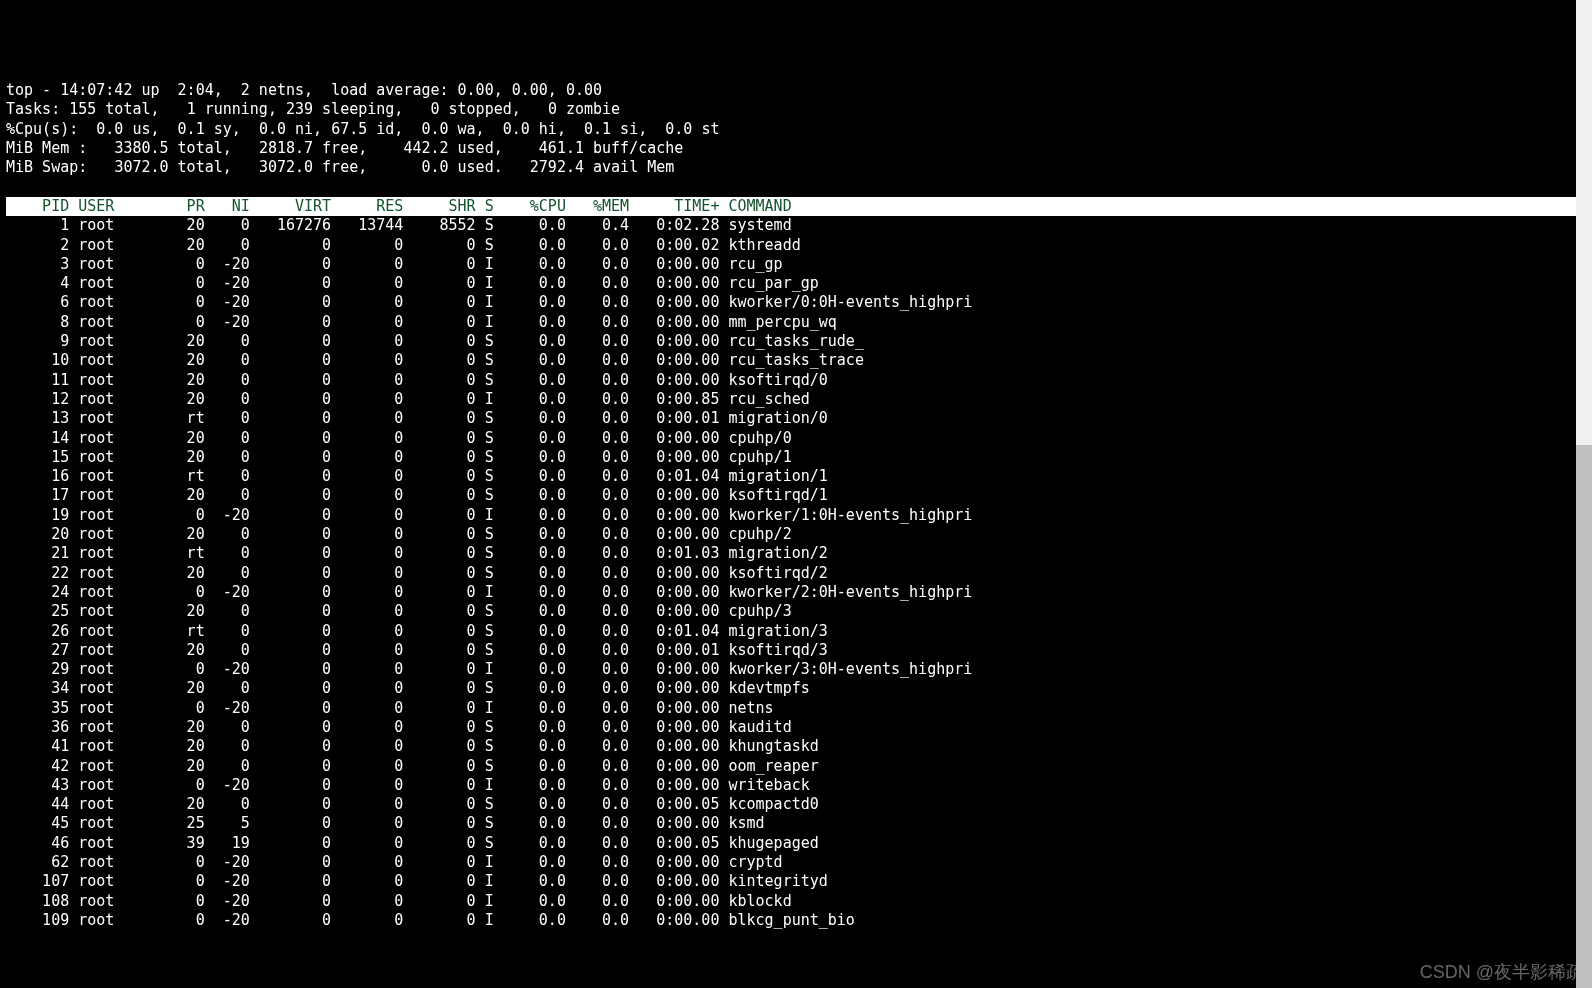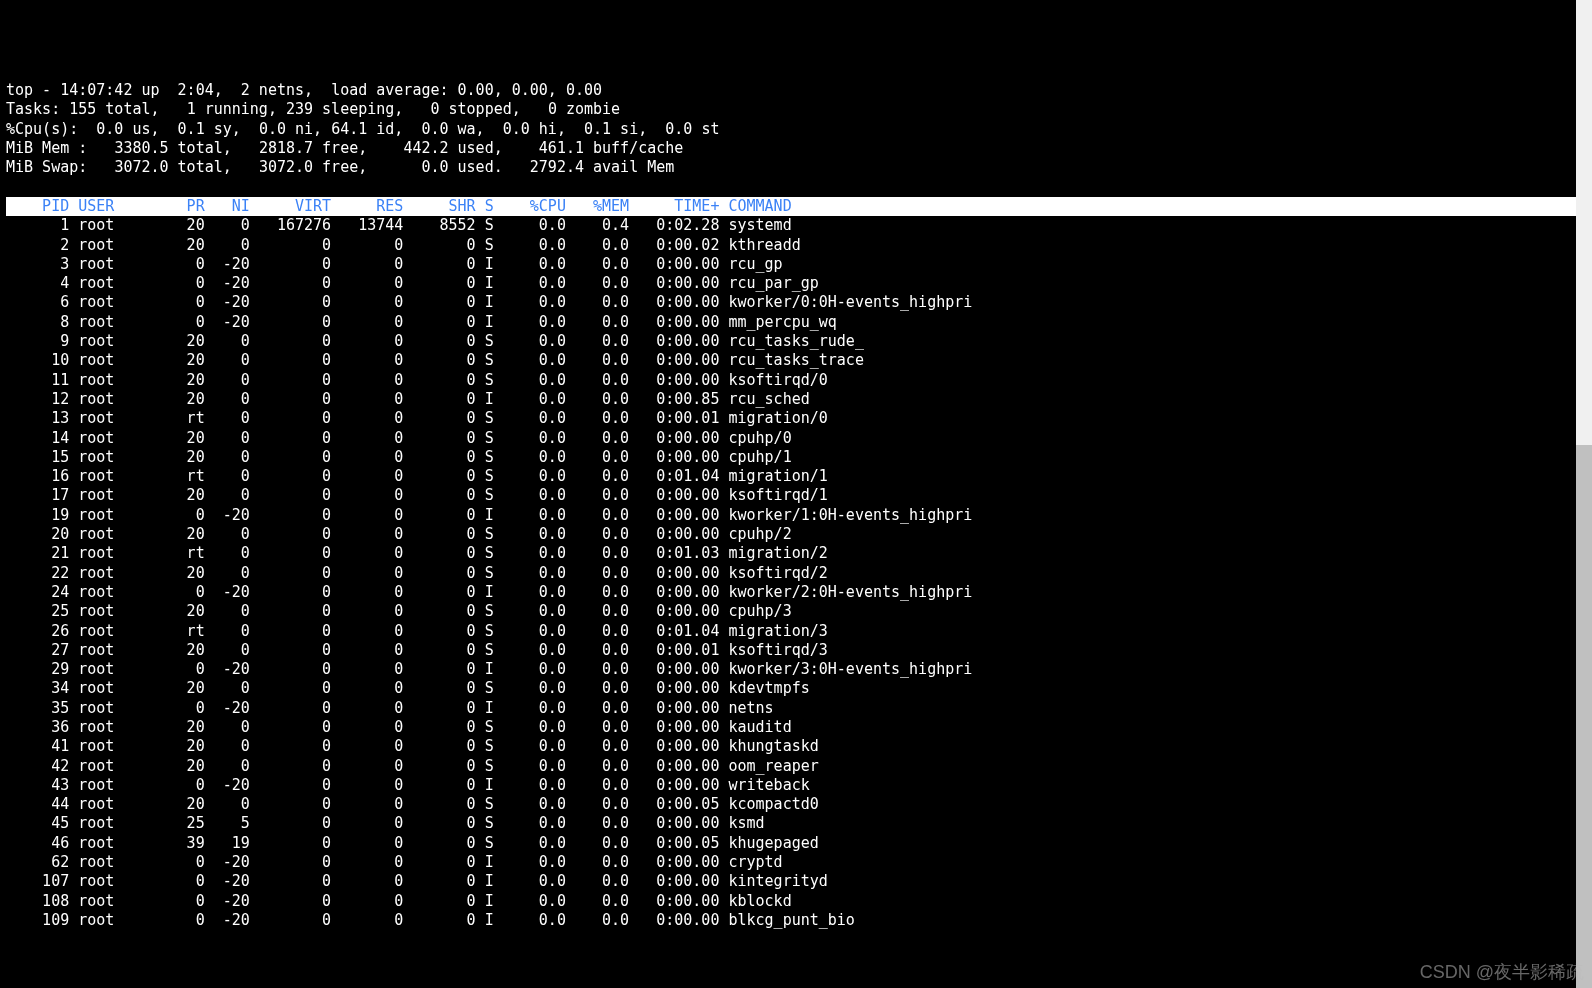--- a/index.html
+++ b/index.html
@@ -1,31 +1,31 @@
 <!DOCTYPE html>
 <html><head>
 <meta charset="utf-8">
 <style>
   html,body{margin:0;padding:0;background:#000;color:#fff;height:100%}
   body{font-family:"DejaVu Sans Mono","Liberation Mono","Courier New",monospace;font-size:15px;line-height:19.3px;white-space:pre}
   .term{padding:4px 6px}
   .b{font-weight:normal}
-  .hdr{background:#fff;color:#3b82f6}
+  .hdr{background:#fff;color:#14532d}
   .wm{position:fixed;right:8px;bottom:6px;color:#bbb;font-family:sans-serif;font-size:18px;opacity:.55;pointer-events:none}
   .sb{position:fixed;right:0;top:0;width:16px;height:100%;background:#f0f0f0}
   .sb-thumb{position:absolute;left:0;width:100%;background:#c0c0c0}
 </style>
 </head>
 <body>
 
 
 
 <div class="term"><div><span><span>top - </span><span>14:07:42</span><span> up </span><span> 2:04</span><span>,  </span><span>2</span><span> netns,  </span><span>load average: </span><span>0.00, 0.00, 0.00</span></span>
 <span><span>Tasks: </span><span class="b">155</span><span> total,   </span><span class="b">1</span><span> running, </span><span class="b">239</span><span> sleeping,   </span><span class="b">0</span><span> stopped,   </span><span class="b">0</span><span> zombie</span></span>
-<span><span>%Cpu(s):  </span><span class="b">0.0</span><span> us,  </span><span class="b">0.1</span><span> sy,  </span><span class="b">0.0</span><span> ni, </span><span class="b">64.1</span><span> id,  </span><span class="b">0.0</span><span> wa,  </span><span class="b">0.0</span><span> hi,  </span><span class="b">0.1</span><span> si,  </span><span class="b">0.0</span><span> st</span></span>
+<span><span>%Cpu(s):  </span><span class="b">0.0</span><span> us,  </span><span class="b">0.1</span><span> sy,  </span><span class="b">0.0</span><span> ni, </span><span class="b">67.5</span><span> id,  </span><span class="b">0.0</span><span> wa,  </span><span class="b">0.0</span><span> hi,  </span><span class="b">0.1</span><span> si,  </span><span class="b">0.0</span><span> st</span></span>
 <span><span>MiB Mem :   </span><span class="b">3380.5</span><span> total,   </span><span class="b">2818.7</span><span> free,    </span><span class="b">442.2</span><span> used,    </span><span class="b">461.1</span><span> buff/cache</span></span>
 <span><span>MiB Swap:   </span><span class="b">3072.0</span><span> total,   </span><span class="b">3072.0</span><span> free,      </span><span class="b">0.0</span><span> used.   </span><span class="b">2792.4</span><span> avail Mem</span></span>
 </div>
 <div class="hdr" id="hdr">    PID USER        PR   NI     VIRT     RES     SHR S    %CPU   %MEM     TIME+ COMMAND                                                             </div><div id="rows"><div>      1 root        20    0   167276   13744    8552 S     0.0    0.4   0:02.28 systemd                        </div><div>      2 root        20    0        0       0       0 S     0.0    0.0   0:00.02 kthreadd                       </div><div>      3 root         0  -20        0       0       0 I     0.0    0.0   0:00.00 rcu_gp                         </div><div>      4 root         0  -20        0       0       0 I     0.0    0.0   0:00.00 rcu_par_gp                     </div><div>      6 root         0  -20        0       0       0 I     0.0    0.0   0:00.00 kworker/0:0H-events_highpri    </div><div>      8 root         0  -20        0       0       0 I     0.0    0.0   0:00.00 mm_percpu_wq                   </div><div>      9 root        20    0        0       0       0 S     0.0    0.0   0:00.00 rcu_tasks_rude_                </div><div>     10 root        20    0        0       0       0 S     0.0    0.0   0:00.00 rcu_tasks_trace                </div><div>     11 root        20    0        0       0       0 S     0.0    0.0   0:00.00 ksoftirqd/0                    </div><div>     12 root        20    0        0       0       0 I     0.0    0.0   0:00.85 rcu_sched                      </div><div>     13 root        rt    0        0       0       0 S     0.0    0.0   0:00.01 migration/0                    </div><div>     14 root        20    0        0       0       0 S     0.0    0.0   0:00.00 cpuhp/0                        </div><div>     15 root        20    0        0       0       0 S     0.0    0.0   0:00.00 cpuhp/1                        </div><div>     16 root        rt    0        0       0       0 S     0.0    0.0   0:01.04 migration/1                    </div><div>     17 root        20    0        0       0       0 S     0.0    0.0   0:00.00 ksoftirqd/1                    </div><div>     19 root         0  -20        0       0       0 I     0.0    0.0   0:00.00 kworker/1:0H-events_highpri    </div><div>     20 root        20    0        0       0       0 S     0.0    0.0   0:00.00 cpuhp/2                        </div><div>     21 root        rt    0        0       0       0 S     0.0    0.0   0:01.03 migration/2                    </div><div>     22 root        20    0        0       0       0 S     0.0    0.0   0:00.00 ksoftirqd/2                    </div><div>     24 root         0  -20        0       0       0 I     0.0    0.0   0:00.00 kworker/2:0H-events_highpri    </div><div>     25 root        20    0        0       0       0 S     0.0    0.0   0:00.00 cpuhp/3                        </div><div>     26 root        rt    0        0       0       0 S     0.0    0.0   0:01.04 migration/3                    </div><div>     27 root        20    0        0       0       0 S     0.0    0.0   0:00.01 ksoftirqd/3                    </div><div>     29 root         0  -20        0       0       0 I     0.0    0.0   0:00.00 kworker/3:0H-events_highpri    </div><div>     34 root        20    0        0       0       0 S     0.0    0.0   0:00.00 kdevtmpfs                      </div><div>     35 root         0  -20        0       0       0 I     0.0    0.0   0:00.00 netns                          </div><div>     36 root        20    0        0       0       0 S     0.0    0.0   0:00.00 kauditd                        </div><div>     41 root        20    0        0       0       0 S     0.0    0.0   0:00.00 khungtaskd                     </div><div>     42 root        20    0        0       0       0 S     0.0    0.0   0:00.00 oom_reaper                     </div><div>     43 root         0  -20        0       0       0 I     0.0    0.0   0:00.00 writeback                      </div><div>     44 root        20    0        0       0       0 S     0.0    0.0   0:00.05 kcompactd0                     </div><div>     45 root        25    5        0       0       0 S     0.0    0.0   0:00.00 ksmd                           </div><div>     46 root        39   19        0       0       0 S     0.0    0.0   0:00.05 khugepaged                     </div><div>     62 root         0  -20        0       0       0 I     0.0    0.0   0:00.00 cryptd                         </div><div>    107 root         0  -20        0       0       0 I     0.0    0.0   0:00.00 kintegrityd                    </div><div>    108 root         0  -20        0       0       0 I     0.0    0.0   0:00.00 kblockd                        </div><div>    109 root         0  -20        0       0       0 I     0.0    0.0   0:00.00 blkcg_punt_bio                 </div></div></div>
 
 <div class="sb"><div class="sb-thumb" id="thumb" style="top: 45%; height: 55%;"></div></div>
 <div class="wm">CSDN @夜半影稀疏</div>
 
 
 

